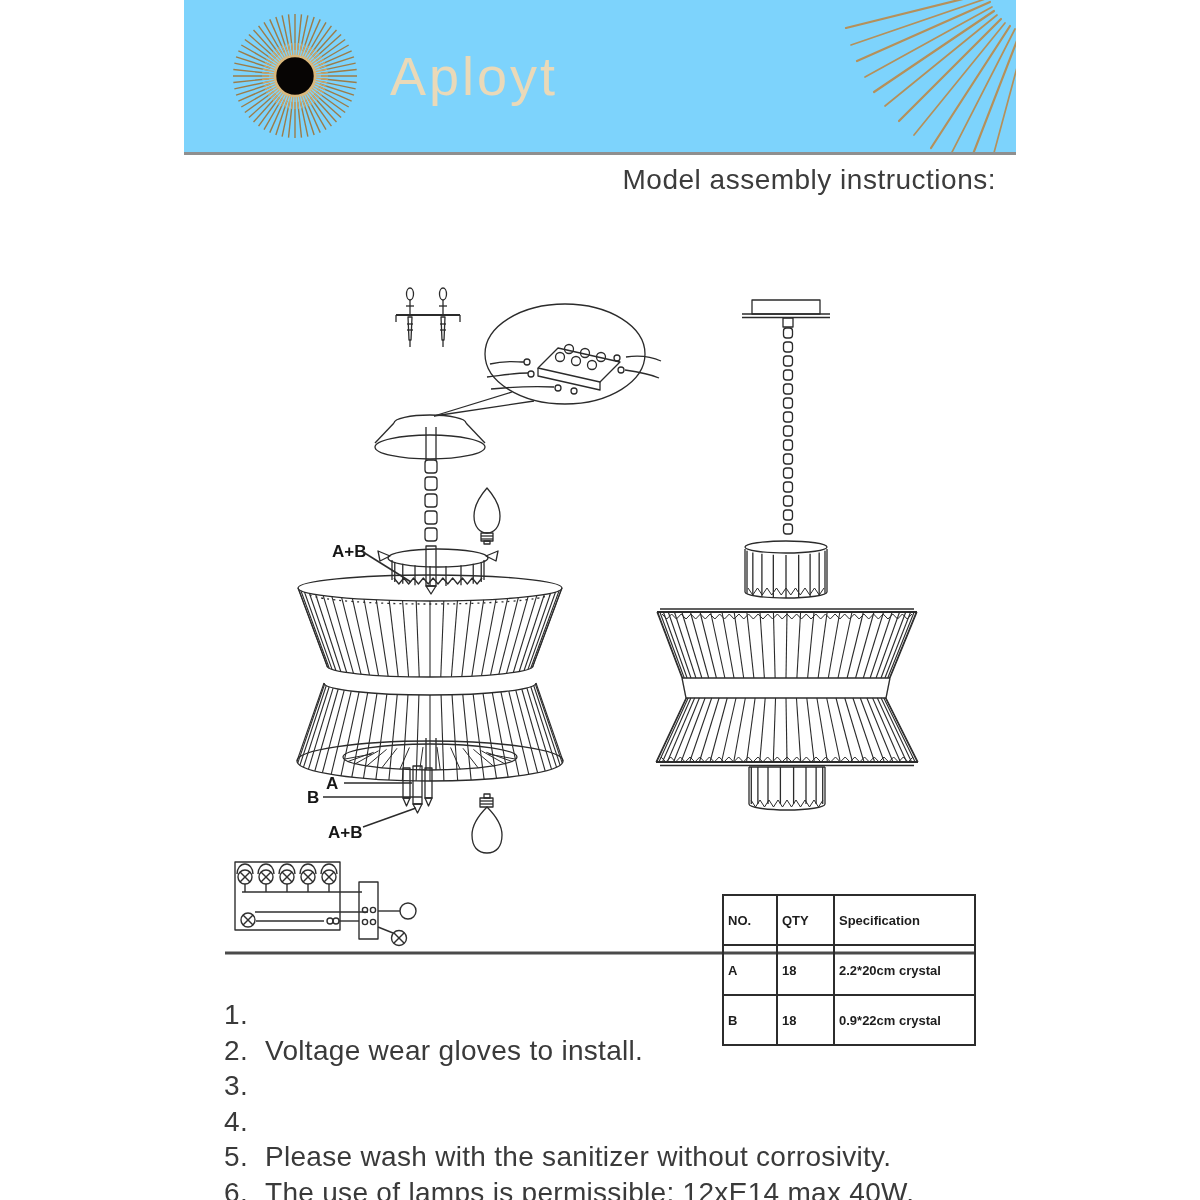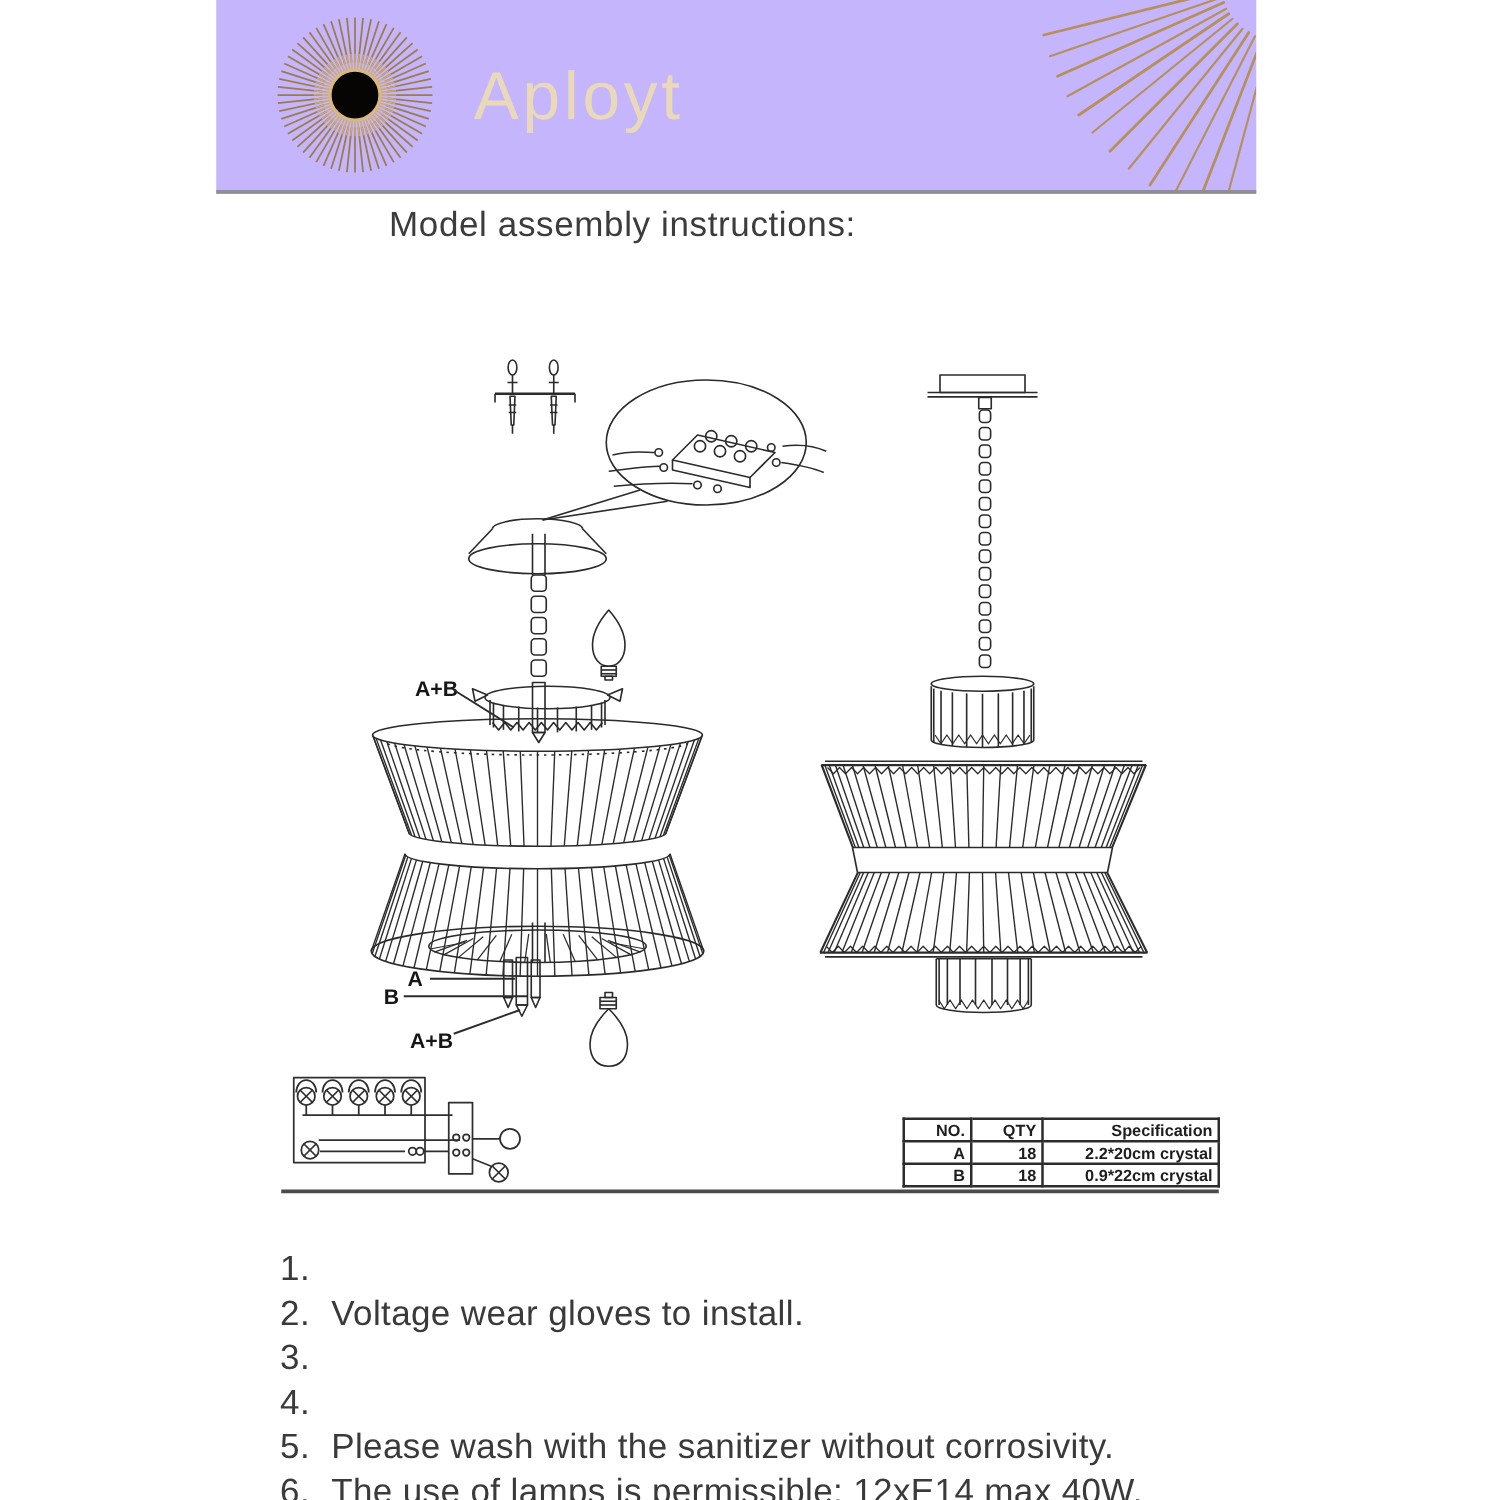--- a/index.html
+++ b/index.html
@@ -1,40 +1,40 @@
 <!DOCTYPE html>
 <html><head>
 <meta charset="utf-8">
 <style>
   html,body{margin:0;padding:0;background:#fff;}
   body{width:1200px;height:1200px;position:relative;overflow:hidden;
        font-family:"Liberation Sans",sans-serif;}
 
   
-  .banner{position:absolute;left:173px;top:0;width:832px;height:152px;
-          background:#c4b5fd;border-bottom:3px solid #8f8f8f;overflow:hidden;}
+  .banner{position:absolute;left:184px;top:0;width:832px;height:152px;
+          background:#7dd3fc;border-bottom:3px solid #8f8f8f;overflow:hidden;}
   .banner svg{display:block}
   .brand-text{font-family:"Liberation Sans",sans-serif;font-size:54px;
               letter-spacing:3px;fill:#ead9b8;font-weight:400;}
 
   
-  .title-block{position:absolute;left:0;top:163px;width:996px;text-align:center;
+  .title-block{position:absolute;left:0;top:163px;width:996px;text-align:right;
                color:#3c3c3c;}
   .title-line{font-size:28px;line-height:34px;letter-spacing:.5px;}
 
   
   #art{position:absolute;left:60px;top:270px;}
   #art *{fill:none;stroke-linejoin:round;}
   #art text{fill:#161616;stroke:none;font:bold 17px "Liberation Sans",sans-serif;}
 
   
   .parts-table{position:absolute;left:722px;top:894px;width:254px;
                border-collapse:collapse;color:#1d1d1d;
                font:bold 13px/15px "Liberation Sans",sans-serif;}
-  .parts-table td{border:2px solid #2c2c2c;height:16px;padding:0 4px;text-align:right;}
+  .parts-table td{border:2px solid #2c2c2c;height:16px;padding:16px 4px;text-align:left;}
 
   
   .instructions{position:absolute;left:210px;top:999px;color:#3a3a3a;
                 font-size:28px;letter-spacing:.3px;}
   .instr-item{display:flex;height:35.5px;white-space:nowrap;}
   .instr-num{width:38px;text-align:right;margin-right:17px;flex:none;}
 </style>
 </head>
 <body>
 

